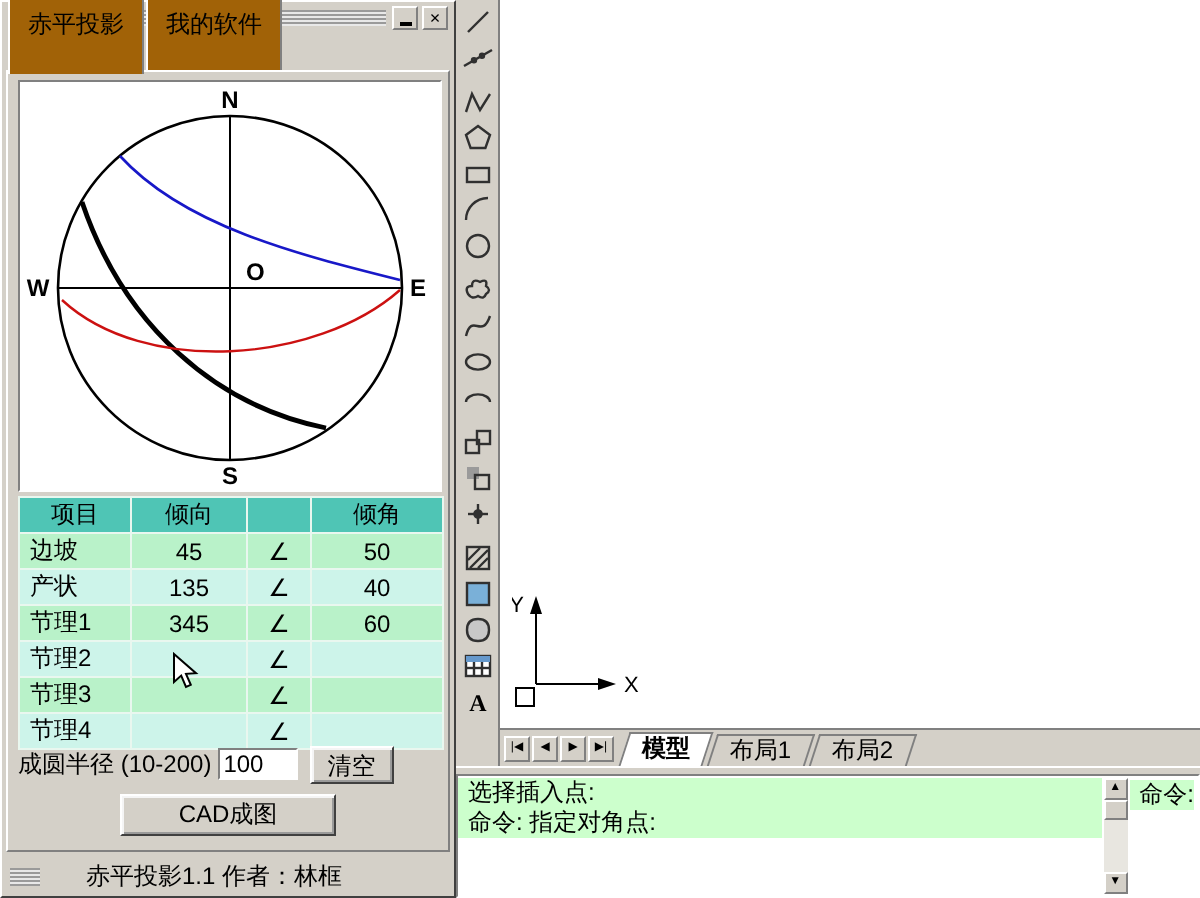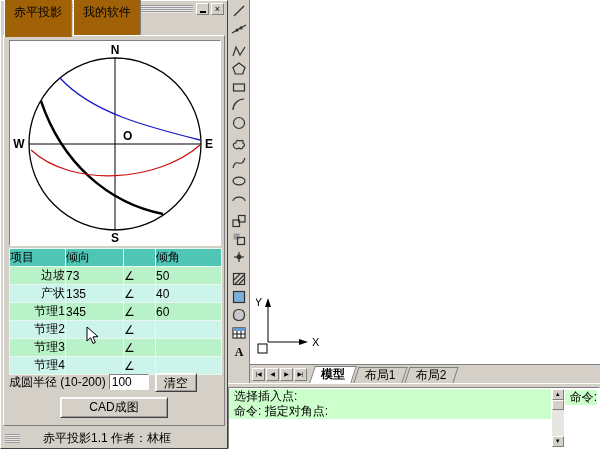--- a/index.html
+++ b/index.html
@@ -26,24 +26,24 @@
   .tab-content{position:absolute;left:2px;right:2px;top:34px;bottom:22px;background:#d4d0c8;
                border:1px solid;border-color:#ffffff #808080 #808080 #ffffff;z-index:1;}
 
   .stereo-box{position:absolute;left:5px;top:4px;width:212px;height:206px;background:#ffffff;
               border:1px solid;border-color:#808080 #ffffff #ffffff #808080;box-sizing:border-box;}
   .stereo-box svg{display:block;}
 
   
   .data-table{position:absolute;left:5px;top:212px;width:212px;border-collapse:collapse;
               font-size:12px;table-layout:fixed;}
-  .data-table th,.data-table td{border:1px solid #e9f7ef;height:16px;padding:0;text-align:left;
+  .data-table th,.data-table td{border:1px solid #e9f7ef;height:16px;padding:0;text-align:center;
               overflow:hidden;white-space:nowrap;}
   .data-table th{background:#4fc5b5;font-weight:normal;}
-  .data-table td.c-item{text-align:right;padding-left:22px;}
+  .data-table td.c-item{text-align:left;padding-left:5px;}
   .data-table tr.r-green td{background:#b9f2c9;}
   .data-table tr.r-cyan td{background:#cdf4ea;}
   .col-item{width:56px;} .col-dir{width:58px;} .col-ang{width:32px;} .col-dip{width:66px;}
 
   .radius-row{position:absolute;left:5px;top:336px;right:5px;height:20px;display:flex;align-items:center;font-size:12px;}
   .radius-label{white-space:nowrap;}
   .radius-input{width:34px;height:14px;margin-left:3px;font-size:12px;padding:0 2px;
                 border:1px solid;border-color:#808080 #ffffff #ffffff #808080;background:#fff;
                 font-family:"Liberation Sans",sans-serif;}
   .btn{background:#d4d0c8;border:1px solid;border-color:#ffffff #404040 #404040 #ffffff;
@@ -151,21 +151,21 @@
           <tr>
             <th>项目</th>
             <th>倾向</th>
             <th></th>
             <th>倾角</th>
           </tr>
         </thead>
         <tbody>
           <tr class="r-green">
             <td class="c-item">边坡</td>
-            <td>73</td>
+            <td>45</td>
             <td>∠</td>
             <td>50</td>
           </tr>
           <tr class="r-cyan">
             <td class="c-item">产状</td>
             <td>135</td>
             <td>∠</td>
             <td>40</td>
           </tr>
           <tr class="r-green">

